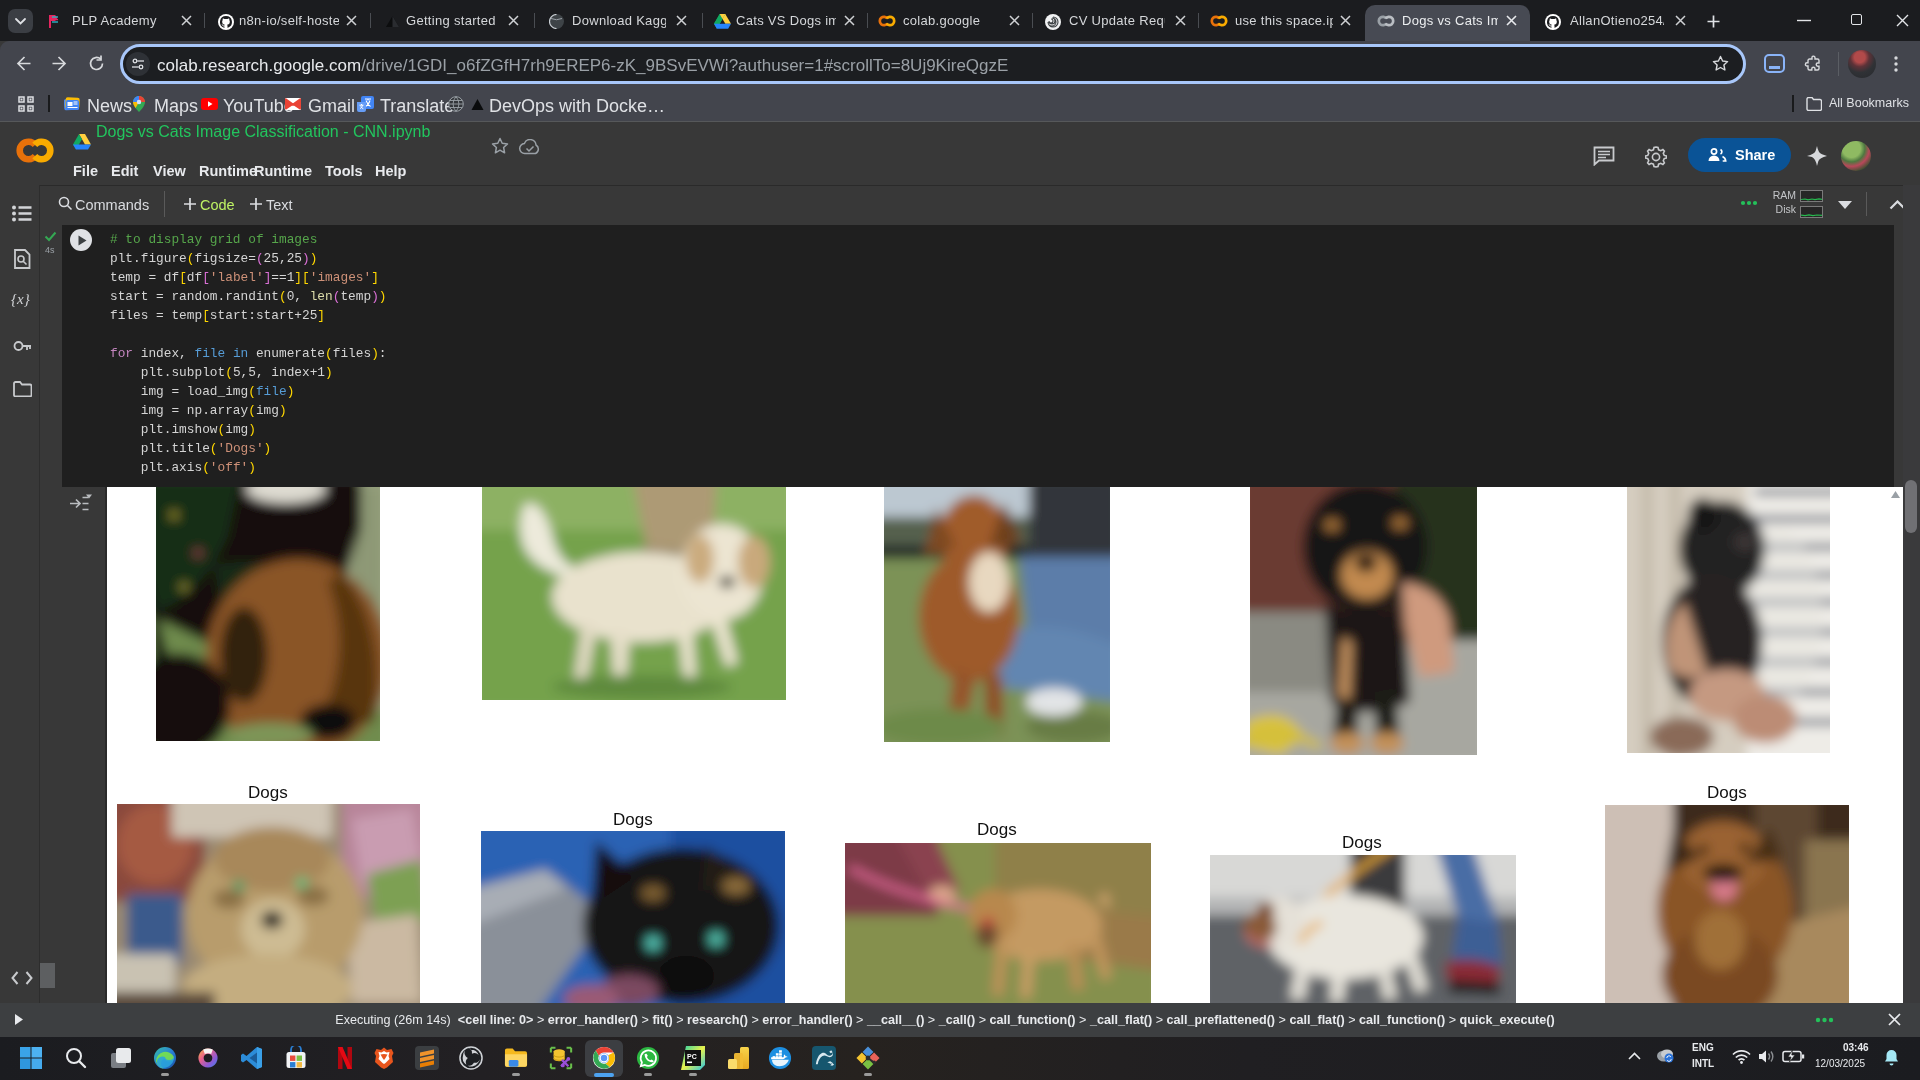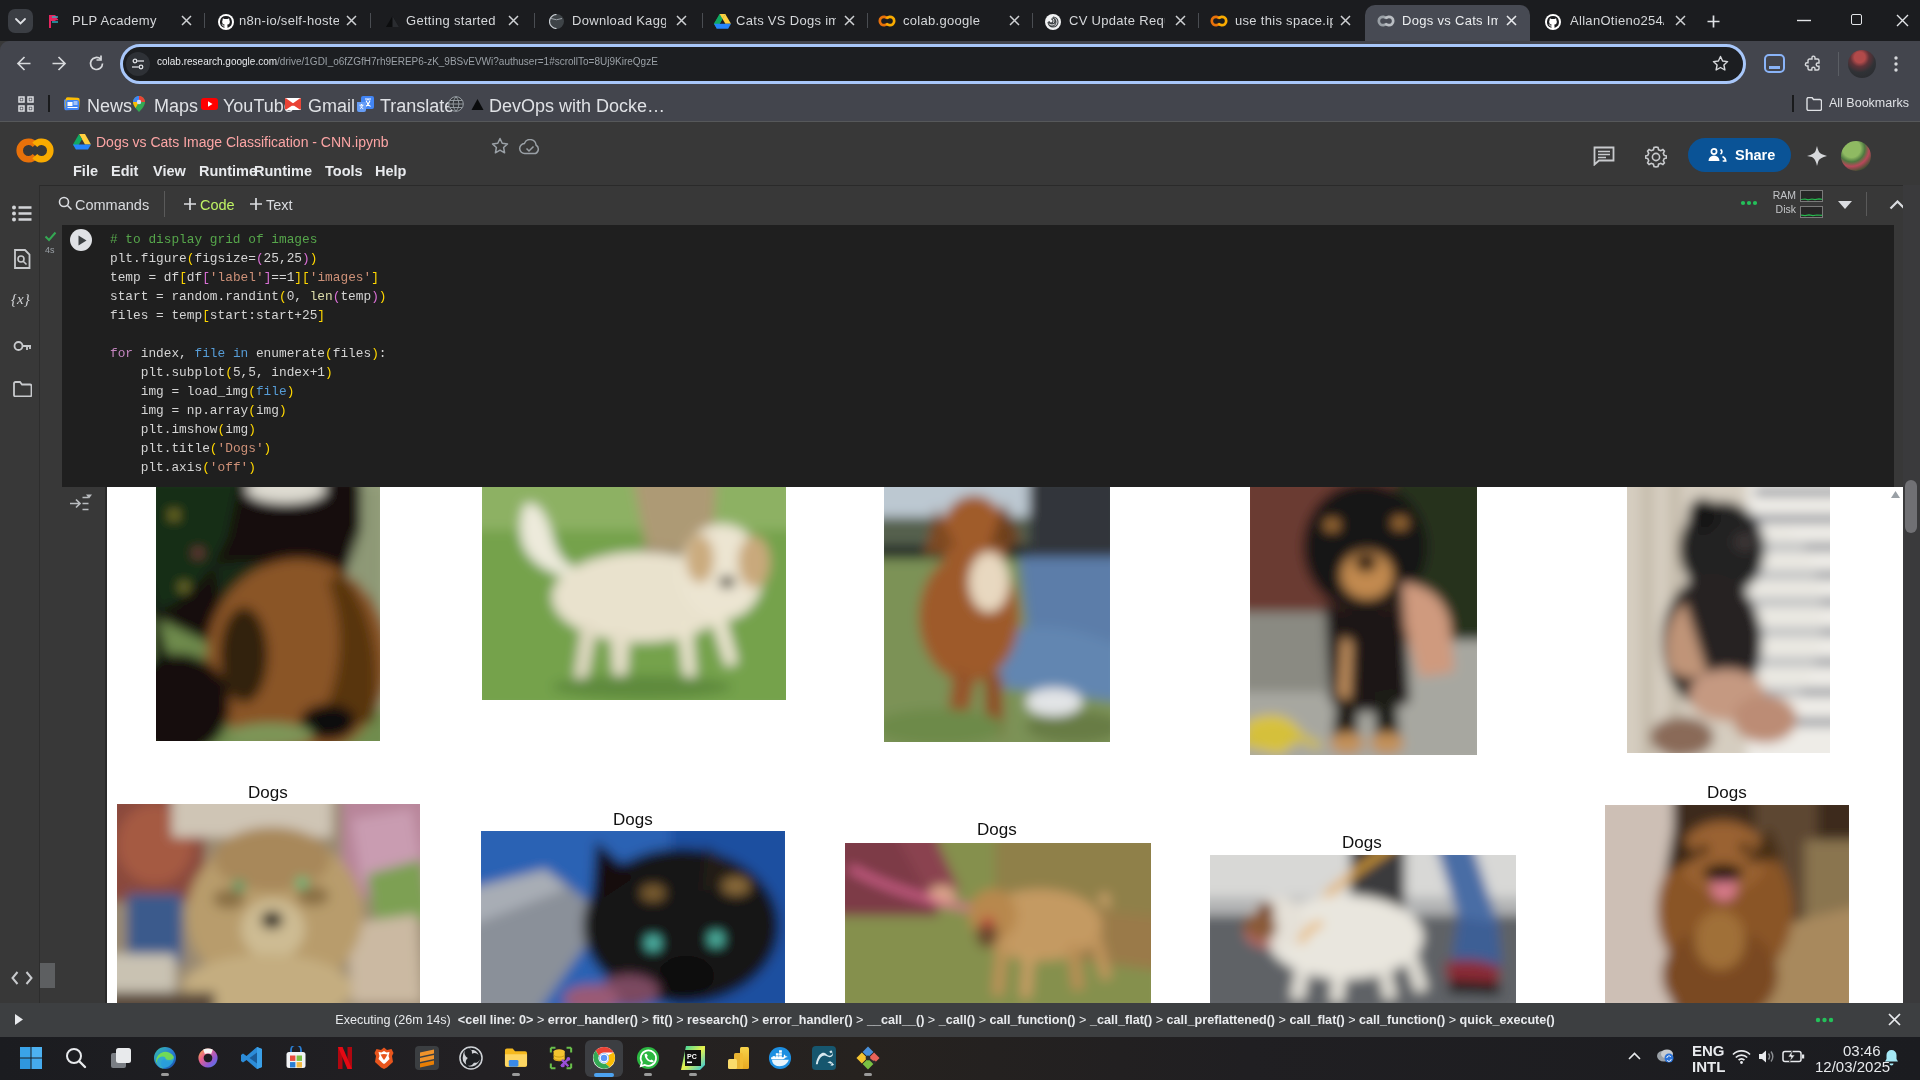--- a/index.html
+++ b/index.html
@@ -12,21 +12,21 @@
 .tabsep{position:absolute;top:13px;width:1px;height:15px;background:#4a4d52}
 #activetab{position:absolute;left:1365px;top:5px;width:165px;height:36px;background:#474a53;border-radius:10px 10px 0 0}
 
 #toolbar{position:absolute;left:0;top:41px;width:1920px;height:47px;background:#43454d;border-radius:9px 0 0 0}
 #omnibox{position:absolute;left:120px;top:44px;width:1626px;height:40px;background:#1c1e21;border:3px solid #a8c7fa;border-radius:20px}
 
 #bookmarks{position:absolute;left:0;top:88px;width:1920px;height:33px;background:#43454d}
 .bktxt{position:absolute;top:96px;font-size:18px;color:#dfe1e5;white-space:nowrap}
 
 #colabhead{position:absolute;left:0;top:121px;width:1920px;height:63px;background:#383838;border-top:1px solid #56585a}
-#colabtitle{position:absolute;left:96px;top:134px;font-size:14px;color:#fca5a5;white-space:nowrap}
+#colabtitle{position:absolute;left:96px;top:123px;font-size:16px;color:#22c55e;white-space:nowrap}
 .menuitem{position:absolute;top:163px;font-size:14.5px;font-weight:700;color:#e8eaed}
 
 #colabbar{position:absolute;left:0;top:185px;width:1920px;height:37px;background:#383838;border-top:1px solid #2a2a2a}
 
 #sidebar{position:absolute;left:0;top:185px;width:40px;height:818px;background:#383838;border-right:1px solid #2d2d2d}
 
 #cell{position:absolute;left:62px;top:225px;width:1832px;height:262px;background:#1f1f1f}
 #code{position:absolute;left:110px;top:230px;font-family:"Liberation Mono",monospace;font-size:12.8px;line-height:19px;white-space:pre;color:#d4d4d4}
 .cg{color:#56a64b}.cy{color:#ffd700}.co{color:#da70d6}.cs{color:#ce9178}
 .ck{color:#c586c0}.cb{color:#569cd6}.cf{color:#dcdcaa}
@@ -38,21 +38,21 @@
 
 #sbtrack{position:absolute;left:1903px;top:185px;width:17px;height:818px;background:#3a3a3c}
 #sbthumb{position:absolute;left:1905px;top:480px;width:12px;height:53px;background:#707074;border-radius:6px}
 
 #statusbar{position:absolute;left:0;top:1003px;width:1920px;height:34px;background:#3d3f41}
 #statustext{position:absolute;left:0;top:1013px;width:1890px;text-align:center;font-size:12.6px;color:#e8eaed;white-space:nowrap}
 
 #taskbar{position:absolute;left:0;top:1037px;width:1920px;height:43px;background:linear-gradient(90deg,#1b1c20 0%,#222023 25%,#26221f 45%,#201f22 65%,#1b1c20 100%)}
 .tico{position:absolute;top:1046px;width:24px;height:24px}
 .tdash{position:absolute;top:1073px;width:8px;height:3px;border-radius:2px;background:#9a9a9a}
-.traytxt{color:#e8eaed;font-size:15px;font-weight:700}
+.traytxt{color:#e8eaed;font-size:10px;font-weight:700}
 </style></head>
 <body>
 <div id="stage">
 
 <div id="tabstrip"></div>
 <div id="activetab"></div>
 <div class="abs" style="left:8px;top:9px;width:25px;height:24px;background:#3b3e44;border-radius:7px"></div>
 <svg class="abs" style="left:14px;top:16px" width="13" height="10" viewBox="0 0 13 10">
       <path d="M2 3 L6.5 7.5 L11 3" stroke="#dfe1e5" stroke-width="1.8" fill="none" stroke-linecap="round"></path>
     </svg>
@@ -184,21 +184,21 @@
       <path d="M13 0.5 L13 5 L8.5 5" fill="none" stroke="#d7d9dc" stroke-width="1.7"></path>
     </svg>
 <div id="omnibox"></div>
 <div class="abs" style="left:126px;top:52px;width:24px;height:24px;background:#2e3136;border-radius:50%"></div>
 <svg class="abs" style="left:131px;top:58px" width="14" height="12" viewBox="0 0 14 12">
       <circle cx="4" cy="3" r="1.8" fill="none" stroke="#dfe1e5" stroke-width="1.3"></circle>
       <path d="M6.2 3 H13" stroke="#dfe1e5" stroke-width="1.3"></path>
       <circle cx="10" cy="9" r="1.8" fill="none" stroke="#dfe1e5" stroke-width="1.3"></circle>
       <path d="M1 9 H7.8" stroke="#dfe1e5" stroke-width="1.3"></path>
     </svg>
-<div class="abs" style="left:157px;top:56px;font-size:10px;color:#e8eaed;white-space:nowrap"><span>colab.research.google.com</span><span style="color:#9aa0a6">/drive/1GDI_o6fZGfH7rh9EREP6-zK_9BSvEVWi?authuser=1#scrollTo=8Uj9KireQgzE</span></div>
+<div class="abs" style="left:157px;top:56px;font-size:17px;color:#e8eaed;white-space:nowrap"><span>colab.research.google.com</span><span style="color:#9aa0a6">/drive/1GDI_o6fZGfH7rh9EREP6-zK_9BSvEVWi?authuser=1#scrollTo=8Uj9KireQgzE</span></div>
 <svg class="abs" style="left:1712px;top:55px" width="17" height="17" viewBox="0 0 17 17">
       <path d="M8.5 1.5 L10.6 6 L15.6 6.6 L11.9 10 L12.9 15 L8.5 12.5 L4.1 15 L5.1 10 L1.4 6.6 L6.4 6 Z" fill="none" stroke="#d7d9dc" stroke-width="1.4" stroke-linejoin="round"></path>
     </svg>
 <div class="abs" style="left:1764px;top:54px;width:21px;height:19px;border:2.5px solid #8ab4f8;border-radius:5px"></div>
 <div class="abs" style="left:1769px;top:66px;width:11px;height:3px;background:#8ab4f8"></div>
 <svg class="abs" style="left:1804px;top:55px" width="18" height="18" viewBox="0 0 18 18">
       <path d="M8 2 a1.6 1.6 0 0 1 3 .8 V4 h2.5 a1.5 1.5 0 0 1 1.5 1.5 V8 h-1.2 a1.6 1.6 0 1 0 0 3.2 H15 v2.3 a1.5 1.5 0 0 1 -1.5 1.5 H11 v-1.2 a1.6 1.6 0 1 0 -3.2 0 V15 H5.5 A1.5 1.5 0 0 1 4 13.5 V11 h-1 a1.6 1.6 0 1 1 0 -3.2 h1 V5.5 A1.5 1.5 0 0 1 5.5 4 H8 Z" fill="none" stroke="#d7d9dc" stroke-width="1.4"></path>
     </svg>
 <div class="abs" style="left:1838px;top:52px;width:1px;height:24px;background:#5b5e64"></div>
 <div class="abs" style="left:1848px;top:50px;width:28px;height:28px;border-radius:50%;background:radial-gradient(circle at 42% 26%,#b24a4a 0 20%,#5e3238 36%,#303236 58%,#27292d 100%)"></div>
@@ -909,18 +909,18 @@
     </svg>
 <svg class="abs" style="left:1758px;top:1049px" width="17" height="15" viewBox="0 0 17 15">
       <path d="M1 5 H4 L8 1.5 V13.5 L4 10 H1 Z" fill="#e8eaed"></path>
       <path d="M10.5 4.5 a5 5 0 0 1 0 6 M13 2.5 a8.5 8.5 0 0 1 0 10" stroke="#8a8d91" stroke-width="1.4" fill="none"></path>
     </svg>
 <svg class="abs" style="left:1782px;top:1049px" width="23" height="14" viewBox="0 0 23 14">
       <rect x="1" y="2.5" width="18" height="10" rx="2" fill="none" stroke="#e8eaed" stroke-width="1.5"></rect>
       <rect x="20" y="5.5" width="2.2" height="4" fill="#e8eaed"></rect>
       <path d="M10.5 1 L6 8 h3 l-1.5 5 l5.5 -7 h-3.2 Z" fill="#e8eaed" stroke="#222" stroke-width=".7"></path>
     </svg>
-<div class="abs traytxt" style="left:1843px;top:1042px;font-weight:400">03:46</div>
+<div class="abs traytxt" style="left:1843px;top:1042px;font-weight:700">03:46</div>
 <div class="abs traytxt" style="left:1815px;top:1058px;font-weight:400">12/03/2025</div>
 <svg class="abs" style="left:1884px;top:1049px" width="15" height="17" viewBox="0 0 15 17">
       <path d="M7.5 1 a5 5 0 0 1 5 5 v4 l1.5 2.5 H1 L2.5 10 V6 a5 5 0 0 1 5 -5 Z" fill="#a5e8f5"></path>
       <path d="M5.5 14.5 a2 2 0 0 0 4 0 Z" fill="#a5e8f5"></path>
     </svg>
 </div>
 </body></html>

